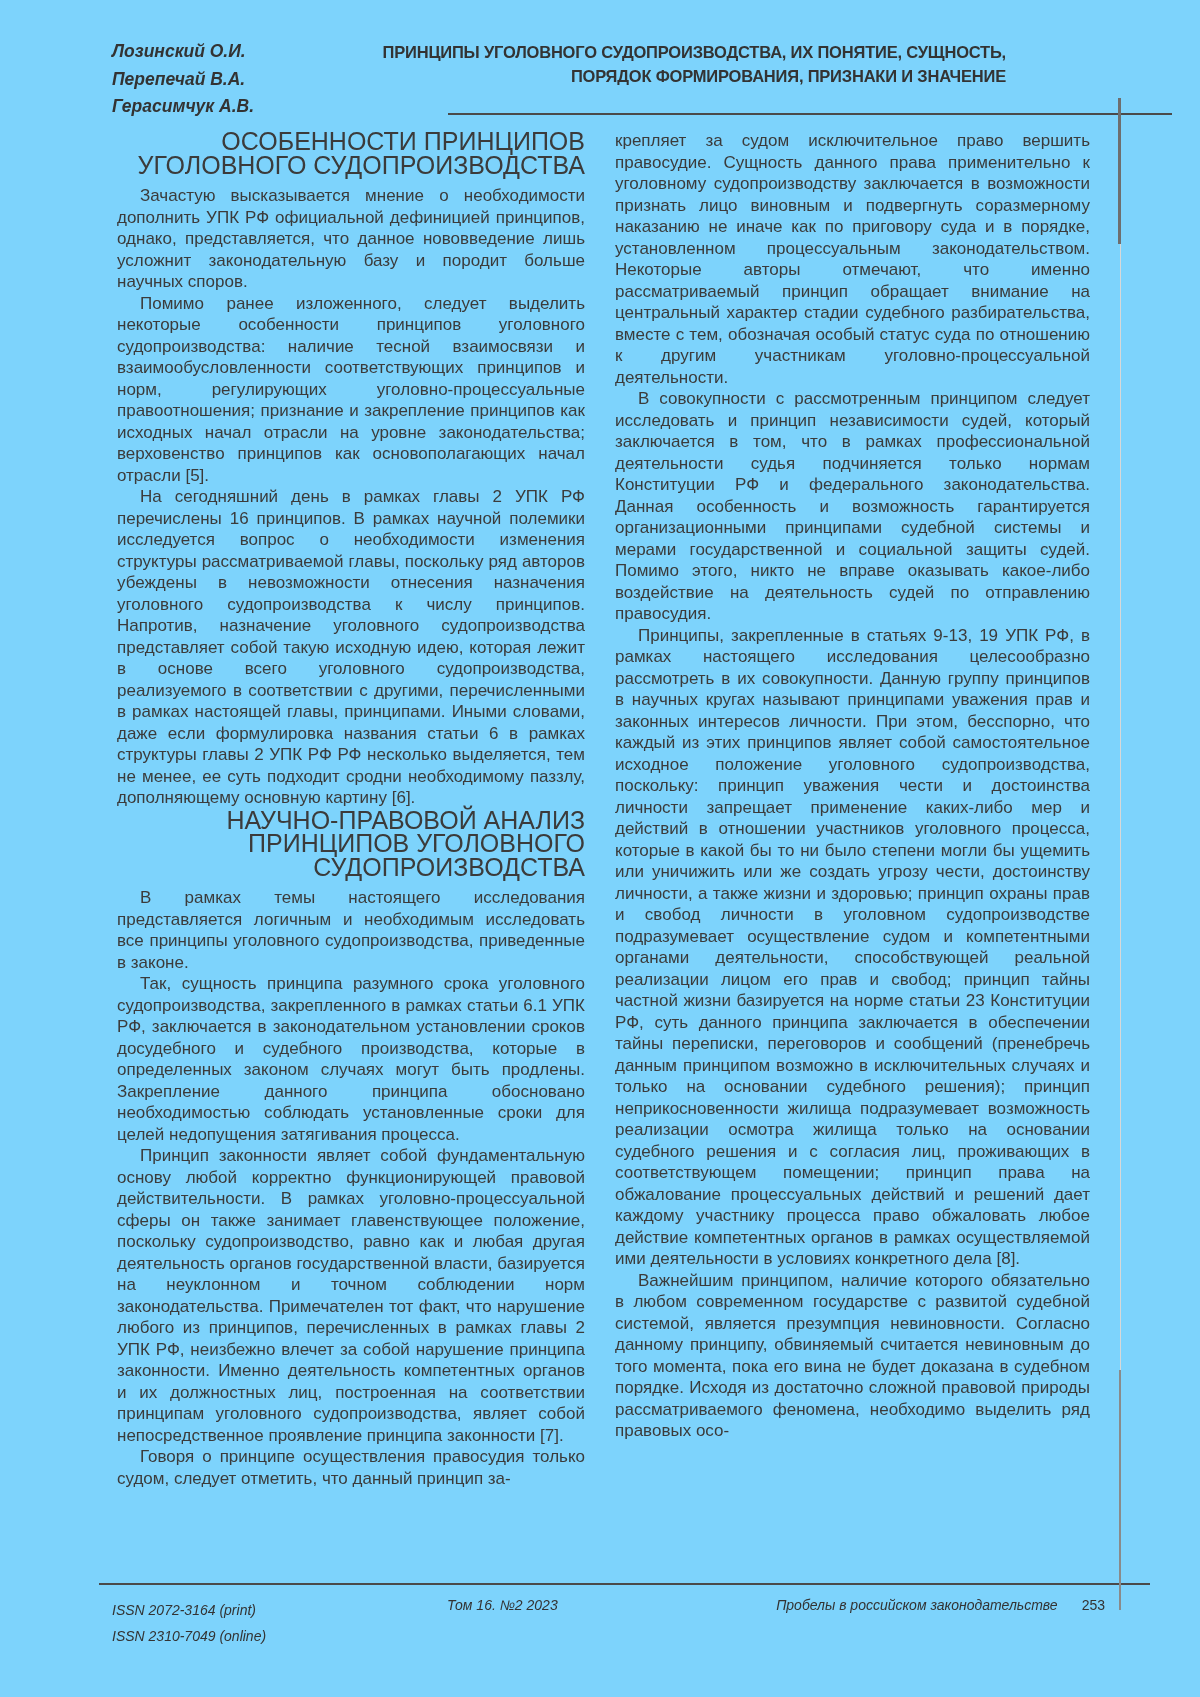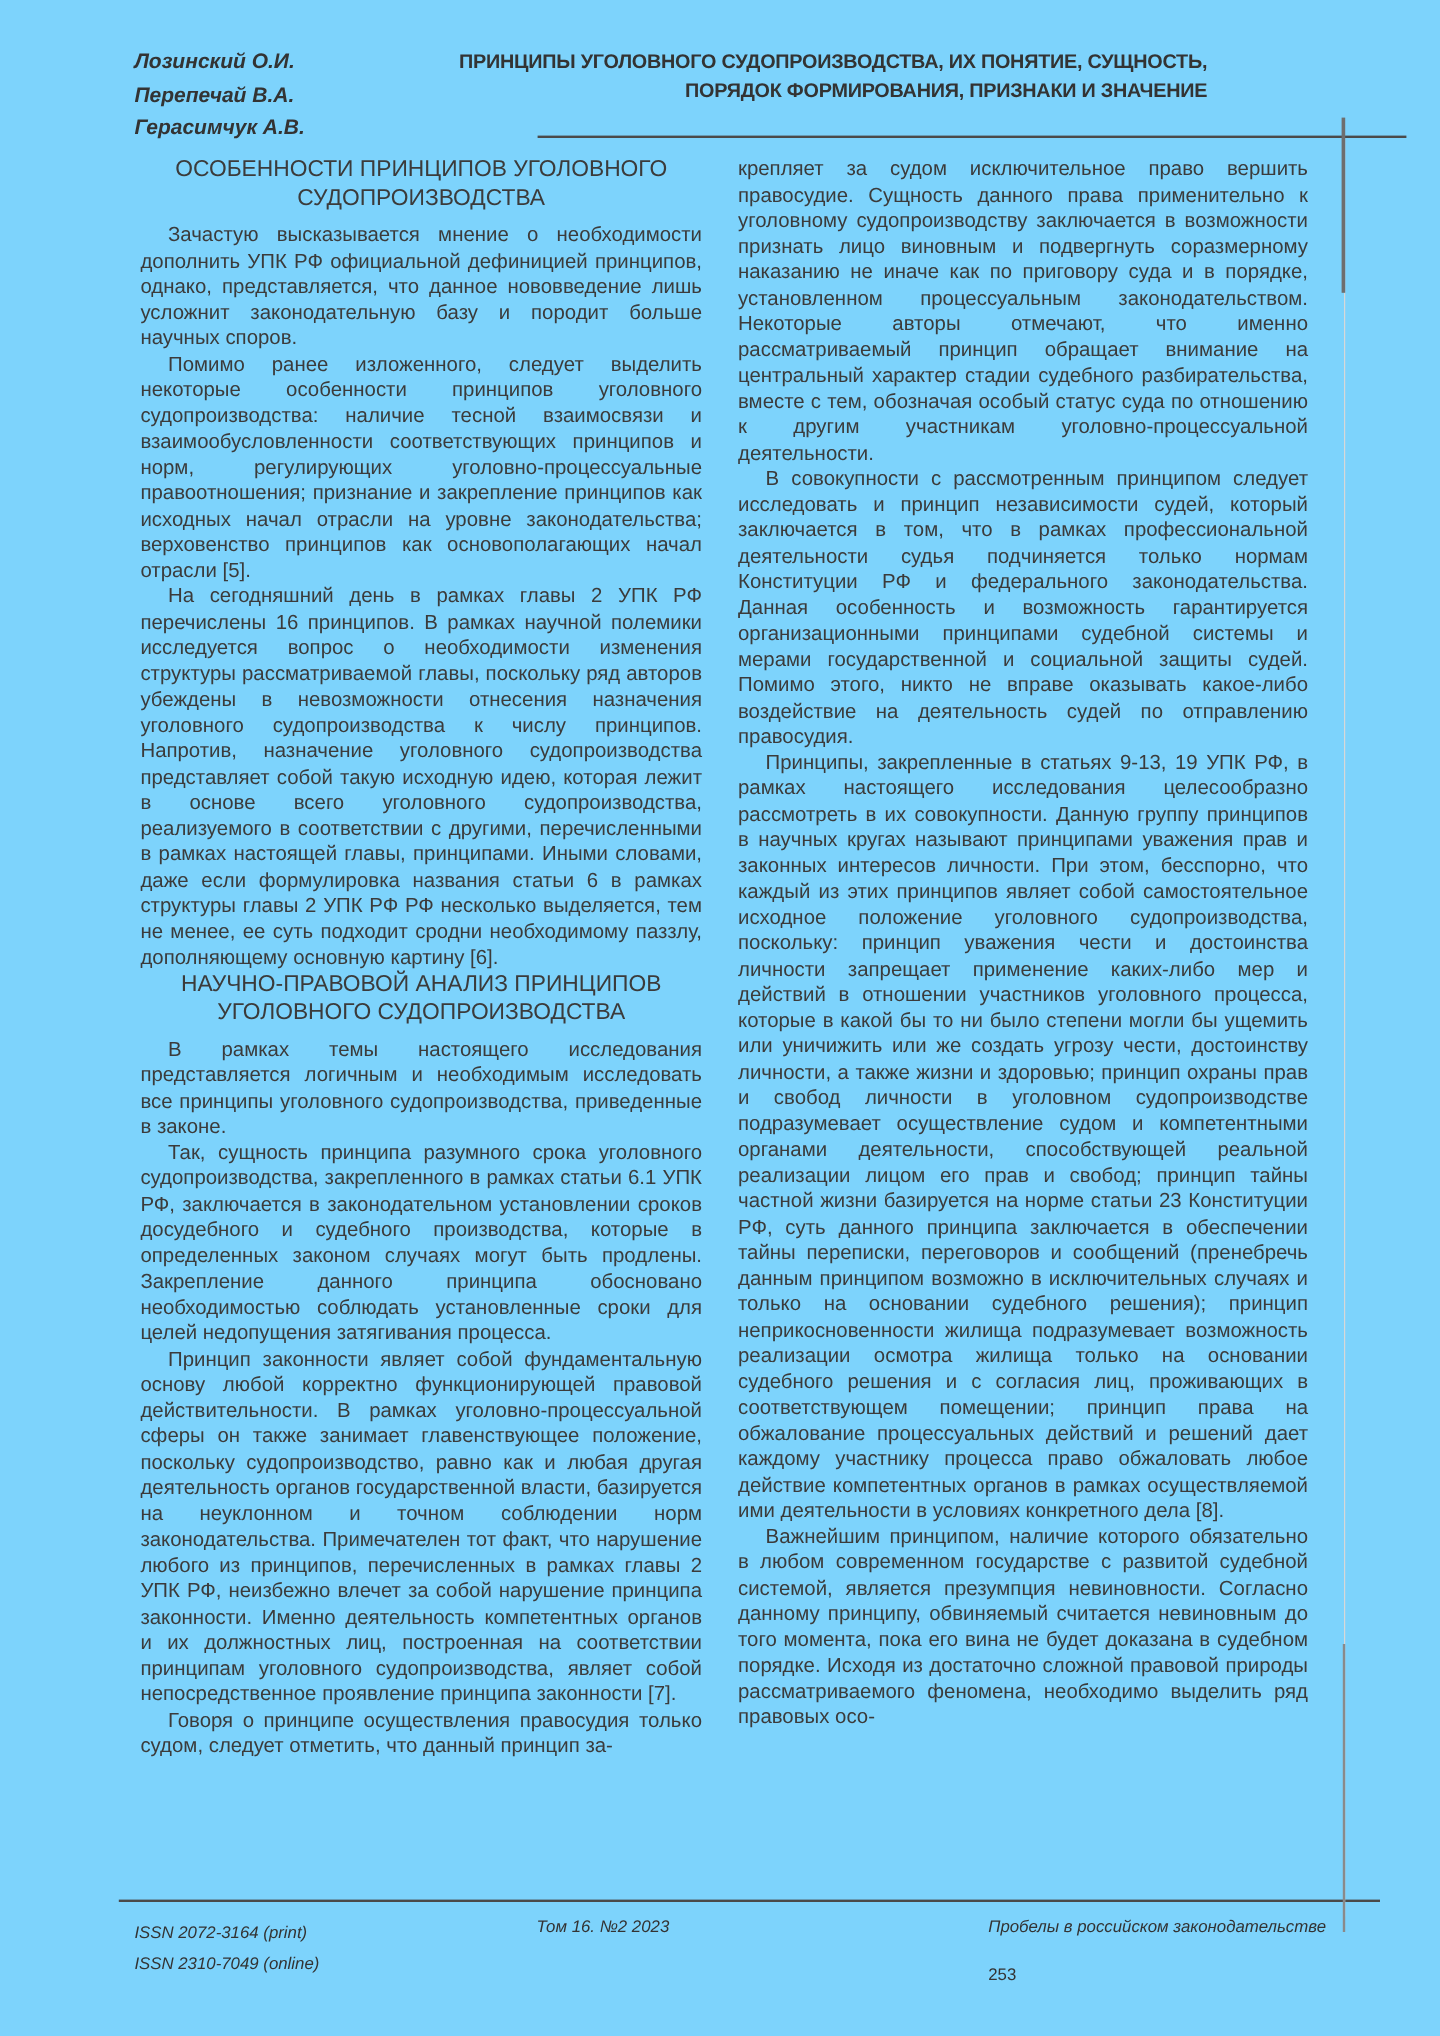--- a/index.html
+++ b/index.html
@@ -49,25 +49,25 @@
     position: absolute;
     left: 117px; top: 130px;
     width: 973px;
     display: flex;
     gap: 30px;
   }
   .col { text-align: justify; font-size: 17px; line-height: 21.5px; }
   .col-1 { width: 468px; }
   .col-2 { width: 475px; }
   .col h2 {
-    font-size: 19px;
+    font-size: 25px;
     font-weight: normal;
     line-height: 23.5px;
     margin: 0 0 8px 0;
-    text-align: center;
+    text-align: right;
     color: #3b3b3b;
   }
   .col h2.h-mid { margin-top: 0; }
   .col p { margin: 0; text-indent: 23px; }
   .col p.no-indent { text-indent: 0; }
 
   
   .footer-rule {
     position: absolute;
     left: 99px; top: 1583px;
@@ -84,21 +84,20 @@
   }
   .footer .issn { line-height: 26px; white-space: nowrap; }
   .footer .volume {
     position: absolute; left: 335px; top: 0;
     white-space: nowrap;
   }
   .footer .right-group {
     position: absolute; right: 0; top: 0;
     display: flex; gap: 24px; align-items: baseline;
     white-space: nowrap;
-    flex-direction: column;
   }
   .footer .page-num { font-style: normal; }
 
   
   .edge-line-light {
     position: absolute; left: 1120px; top: 115px;
     width: 1px; height: 1482px; background: #d8d8d8;
   }
   .edge-line-top {
     position: absolute; left: 1118px; top: 98px;

